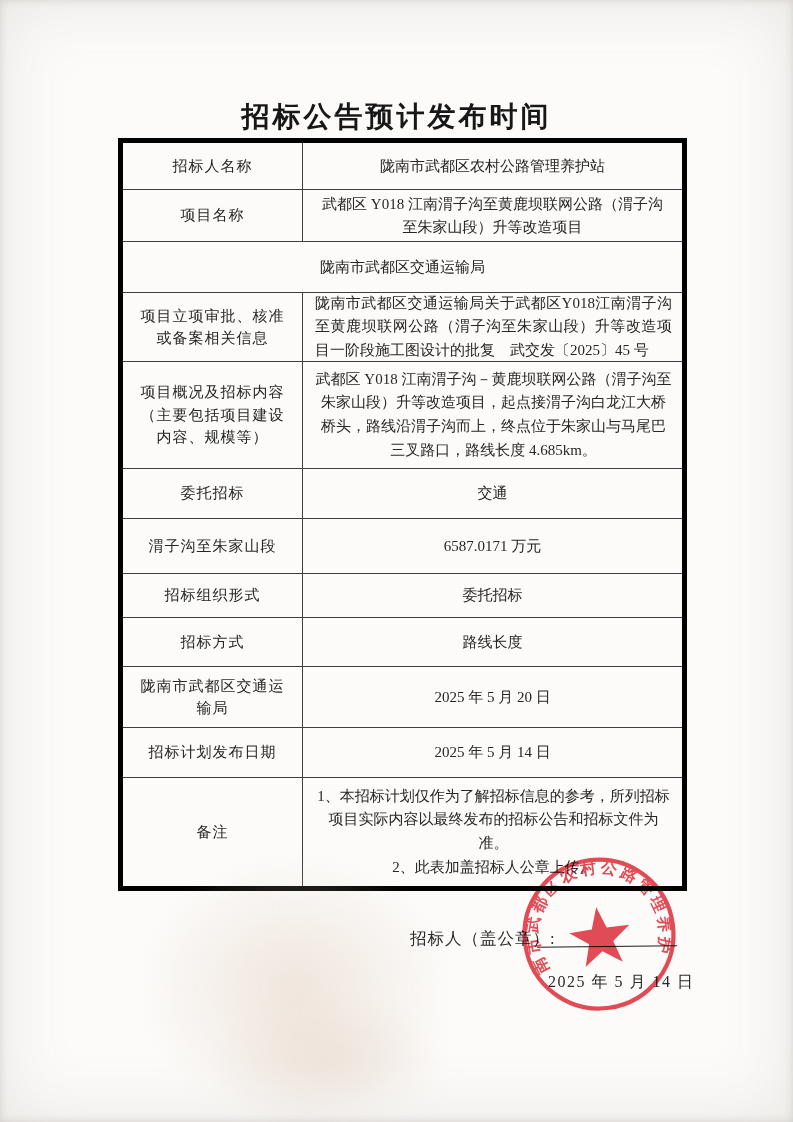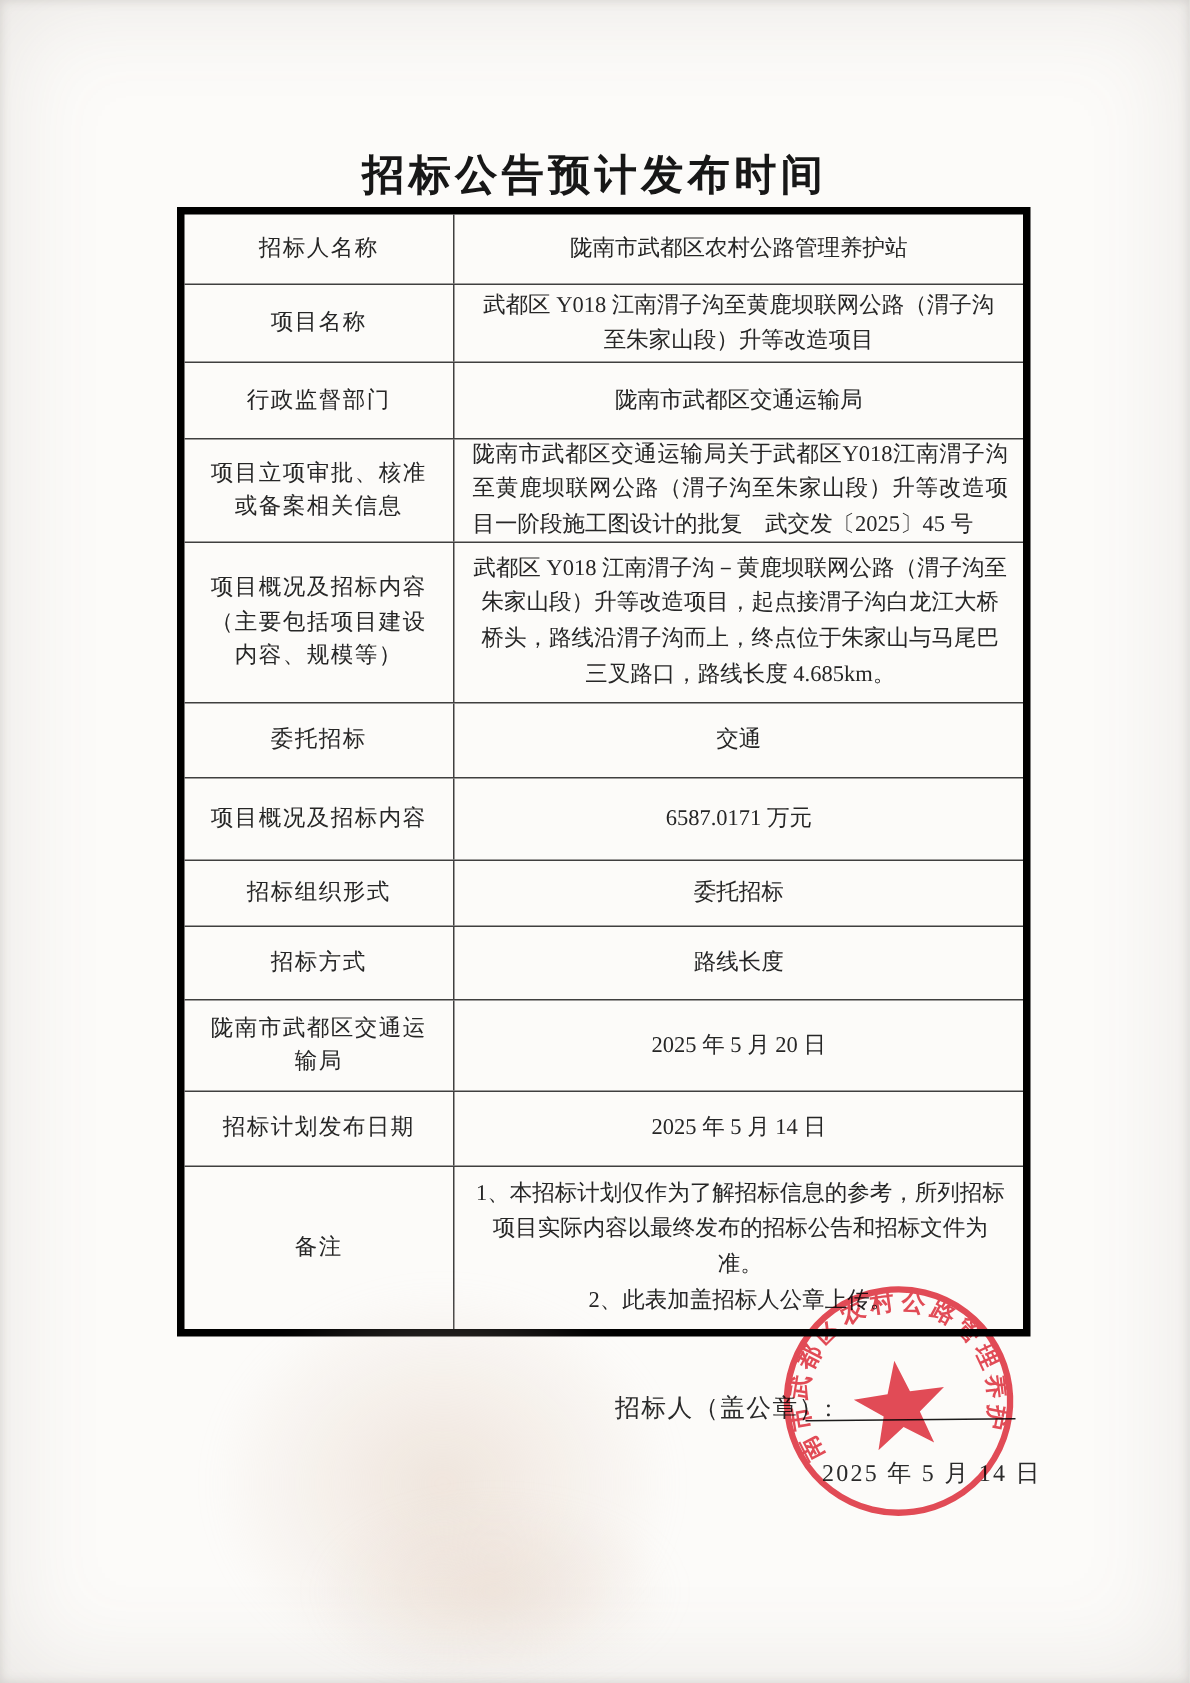--- a/index.html
+++ b/index.html
@@ -84,37 +84,36 @@
   <div class="tender-table">
     <div class="t-row" style="height:46px">
       <div class="cell-label">招标人名称</div>
       <div class="cell-value">陇南市武都区农村公路管理养护站</div>
     </div>
     <div class="t-row" style="height:52px">
       <div class="cell-label">项目名称</div>
       <div class="cell-value">武都区 Y018 江南渭子沟至黄鹿坝联网公路（渭子沟至朱家山段）升等改造项目</div>
     </div>
     <div class="t-row" style="height:51px">
-      <div class="cell-label">行政监督部门</div>
       <div class="cell-value">陇南市武都区交通运输局</div>
     </div>
     <div class="t-row" style="height:69px">
       <div class="cell-label">项目立项审批、核准或备案相关信息</div>
       <div class="cell-value just">陇南市武都区交通运输局关于武都区Y018江南渭子沟至黄鹿坝联网公路（渭子沟至朱家山段）升等改造项目一阶段施工图设计的批复　武交发〔2025〕45 号</div>
     </div>
     <div class="t-row" style="height:107px">
       <div class="cell-label">项目概况及招标内容（主要包括项目建设内容、规模等）</div>
       <div class="cell-value left">武都区 Y018 江南渭子沟－黄鹿坝联网公路（渭子沟至朱家山段）升等改造项目，起点接渭子沟白龙江大桥桥头，路线沿渭子沟而上，终点位于朱家山与马尾巴三叉路口，路线长度 4.685km。</div>
     </div>
     <div class="t-row" style="height:50px">
       <div class="cell-label">委托招标</div>
       <div class="cell-value">交通</div>
     </div>
     <div class="t-row" style="height:55px">
-      <div class="cell-label">项目概况及招标内容</div>
+      <div class="cell-label">渭子沟至朱家山段</div>
       <div class="cell-value">6587.0171 万元</div>
     </div>
     <div class="t-row" style="height:44px">
       <div class="cell-label">招标组织形式</div>
       <div class="cell-value">委托招标</div>
     </div>
     <div class="t-row" style="height:49px">
       <div class="cell-label">招标方式</div>
       <div class="cell-value">路线长度</div>
     </div>

